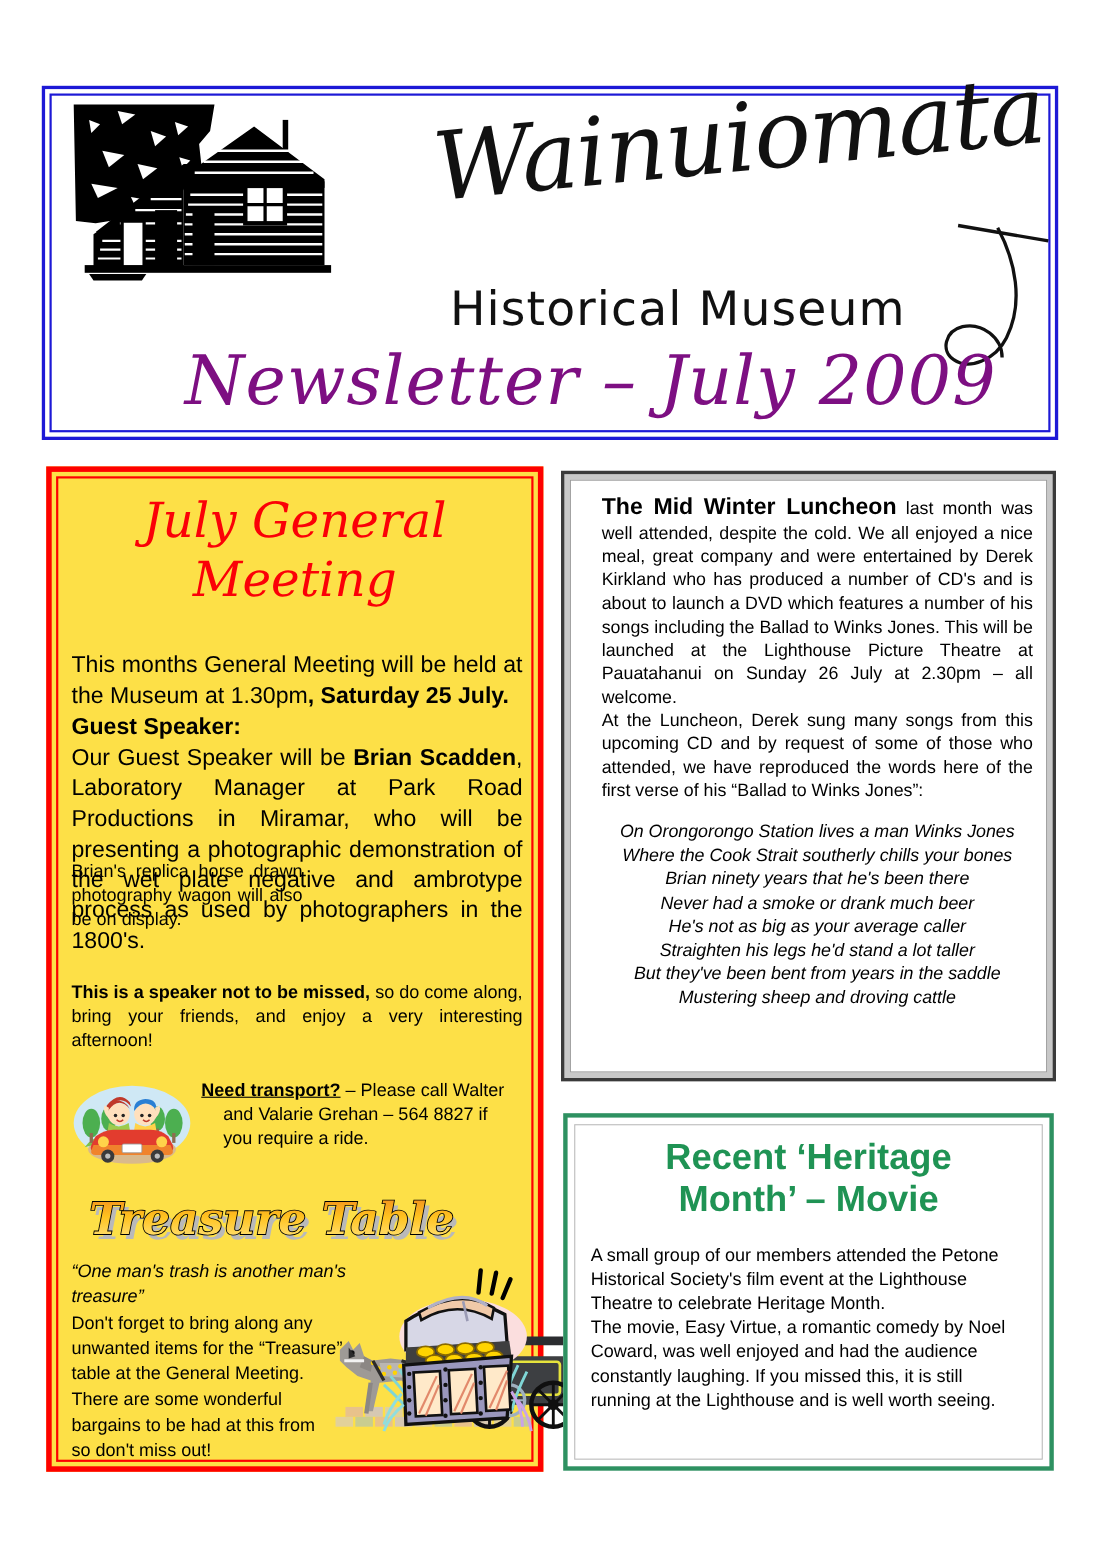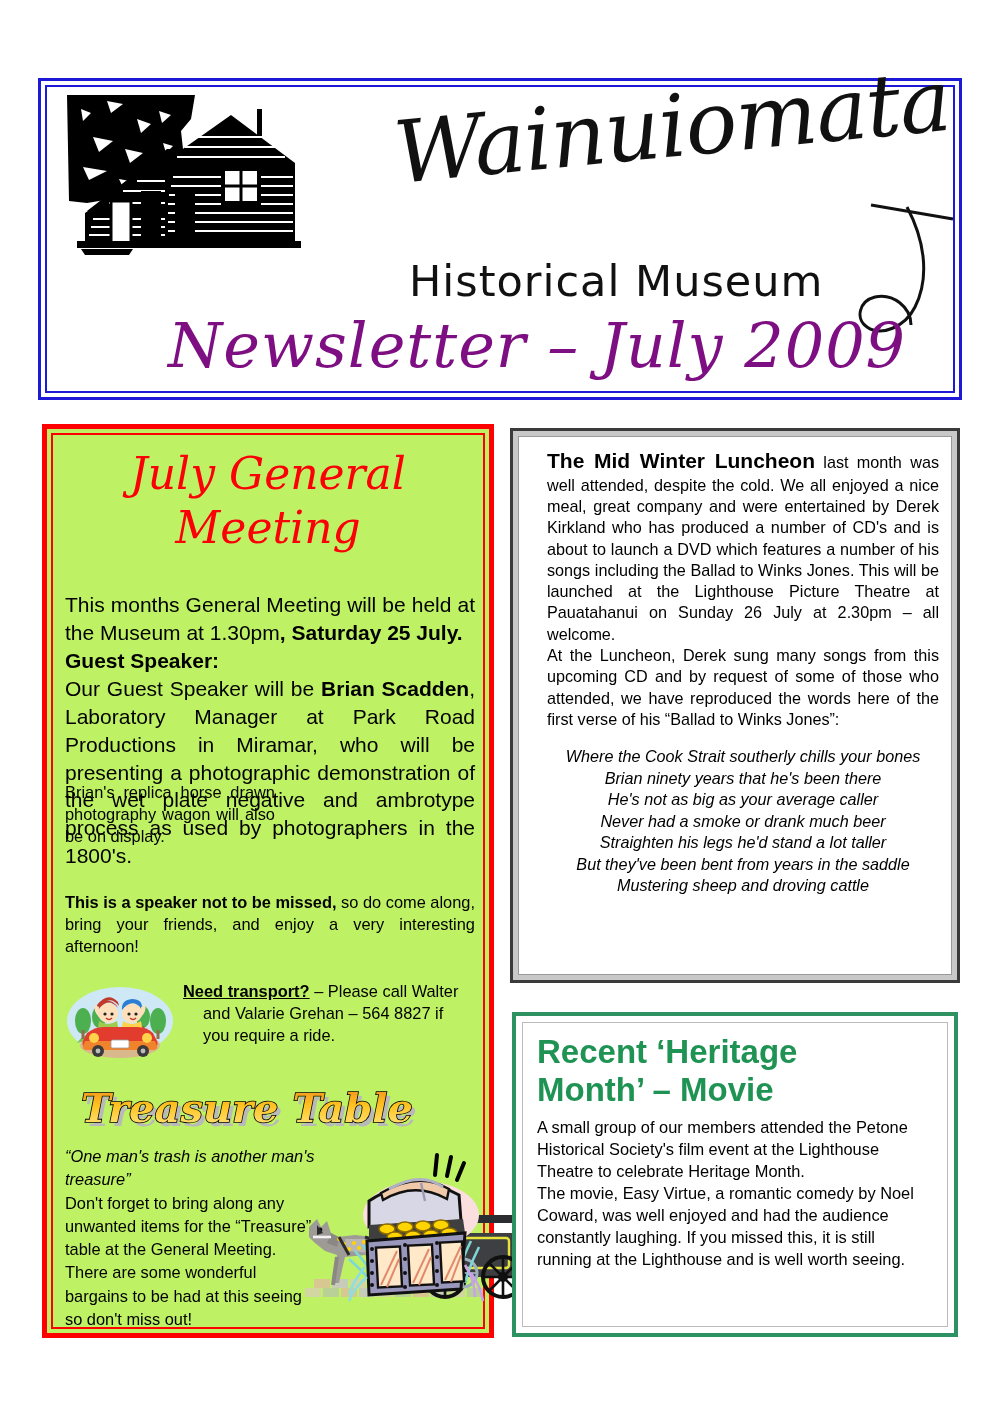--- a/index.html
+++ b/index.html
@@ -102,21 +102,21 @@
   }
 
   
   .red-box {
     position: absolute;
     left: 42px;
     top: 424px;
     width: 452px;
     height: 914px;
     border: 5px solid #fe0000;
-    background: #bef264;
+    background: #fde047;
     box-sizing: border-box;
   }
   .red-box-inner {
     position: absolute;
     left: 4px; top: 4px; right: 4px; bottom: 4px;
     border: 2px solid #fe0000;
     box-sizing: border-box;
   }
 
   .meeting-title {
@@ -272,27 +272,27 @@
     padding: 6px;
   }
   .green-box-inner {
     width: 100%;
     height: 100%;
     border: 1px solid #bbbbbb;
     box-sizing: border-box;
     padding: 10px 14px;
   }
   .heritage-title {
-    text-align: left;
+    text-align: center;
     font-family: "Liberation Sans", sans-serif;
     font-weight: bold;
     font-size: 33px;
     line-height: 1.16;
     color: #1f9354;
-    margin-bottom: 6px;
+    margin-bottom: 20px;
   }
   .heritage-body {
     font-family: "Liberation Sans", sans-serif;
     font-size: 16.4px;
     line-height: 1.35;
   }
   .heritage-body p { margin: 0; }
 </style>
 </head>
 <body>
@@ -535,21 +535,21 @@
       <text x="186" y="38" text-anchor="middle" font-family="'DejaVu Serif', serif" font-size="40" font-style="italic" font-weight="bold" fill="#b9b9b9" transform="translate(4,4)">Treasure Table</text>
       <text x="186" y="38" text-anchor="middle" font-family="'DejaVu Serif', serif" font-size="40" font-style="italic" font-weight="bold" fill="url(#tgrad)" stroke="#000" stroke-width="1.6" paint-order="stroke">Treasure Table</text>
     </svg>
 
     <div class="treasure-body">
       <div class="q">“One man's trash is another man's treasure”</div>
       <div>Don't forget to bring along any</div>
       <div>unwanted items for the “Treasure”</div>
       <div>table at the General Meeting.</div>
       <div>There are some wonderful</div>
-      <div>bargains to be had at this seeing</div>
+      <div>bargains to be had at this from</div>
       <div>so don't miss out!</div>
     </div>
 
     <svg class="chest-art" viewBox="0 0 180 155">
       <ellipse cx="96" cy="66" rx="58" ry="34" fill="#fbdede"></ellipse>
 
       <g stroke="#000" stroke-width="4" stroke-linecap="round">
         <line x1="112" y1="6" x2="110" y2="26"></line>
         <line x1="126" y1="8" x2="122" y2="27"></line>
         <line x1="139" y1="14" x2="132" y2="31"></line>
@@ -624,24 +624,25 @@
     </svg>
   </div>
 
   <div class="gray-box">
     <div class="gray-box-inner">
       <div class="luncheon-text">
         <p><span class="hd">The Mid Winter Luncheon</span><span> last month was well attended, despite the cold. We all enjoyed a nice meal, great company and were entertained by Derek Kirkland who has produced a number of CD's and is about to launch a DVD which features a number of his songs including the Ballad to Winks Jones.  This will be launched at the Lighthouse Picture Theatre at Pauatahanui on Sunday 26 July at 2.30pm – all welcome.</span></p>
         <p>At the Luncheon, Derek sung many songs from this upcoming CD and by request of some of those who attended, we have reproduced the words here of the first verse of his “Ballad to Winks Jones”:</p>
       </div>
       <div class="ballad">
+        <div>On Orongorongo Station lives a man Winks Jones</div>
         <div>Where the Cook Strait southerly chills your bones</div>
         <div>Brian ninety years that he's been there</div>
+        <div>Never had a smoke or drank much beer</div>
         <div>He's not as big as your average caller</div>
-        <div>Never had a smoke or drank much beer</div>
         <div>Straighten his legs he'd stand a lot taller</div>
         <div>But they've been bent from years in the saddle</div>
         <div>Mustering sheep and droving cattle</div>
       </div>
     </div>
   </div>
 
   <div class="green-box">
     <div class="green-box-inner">
       <div class="heritage-title">

